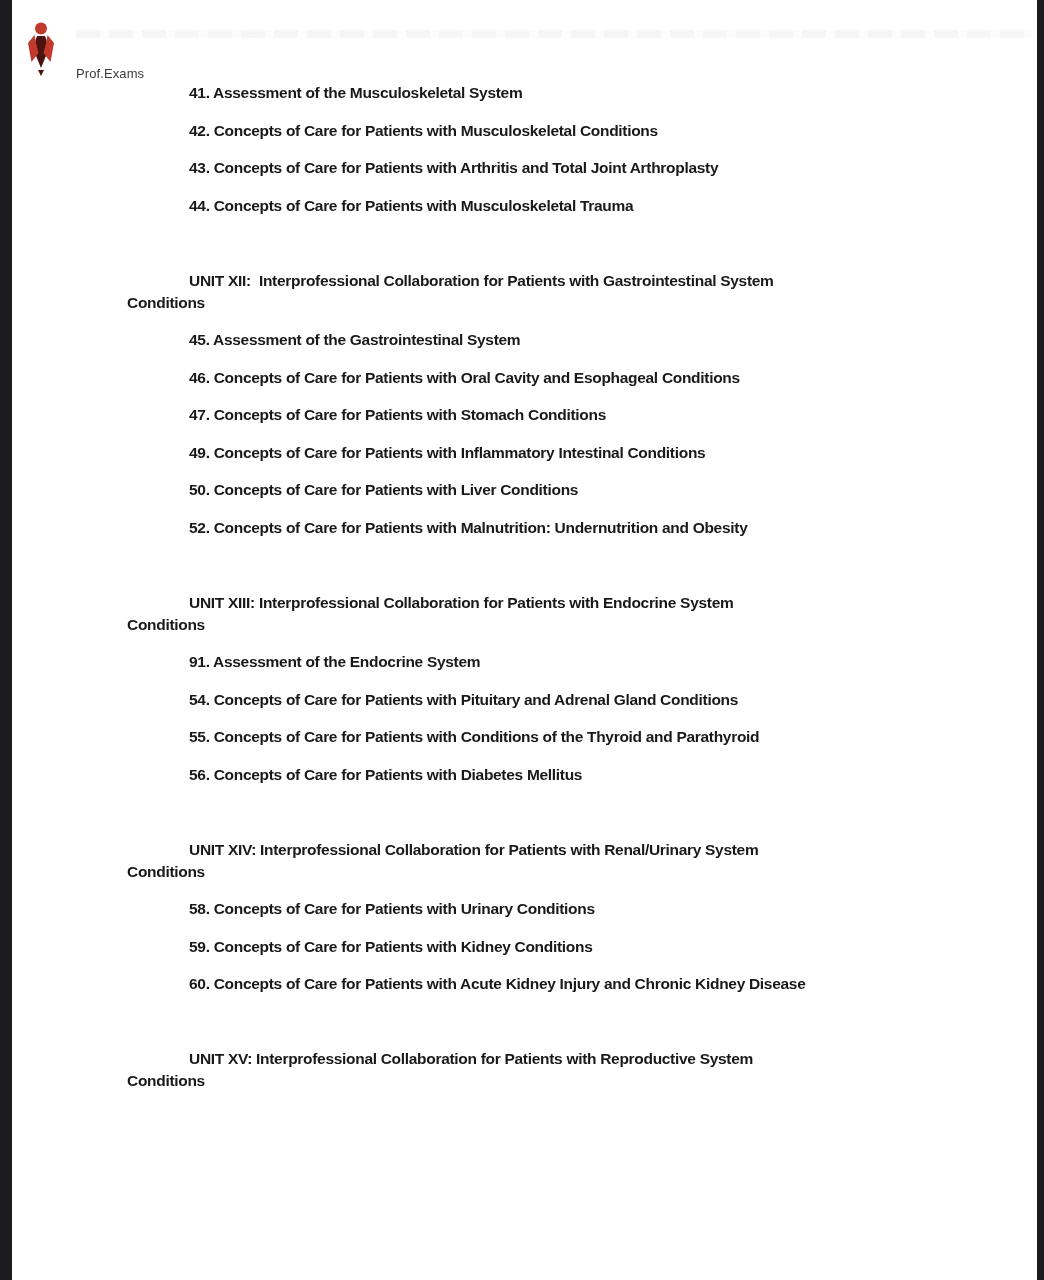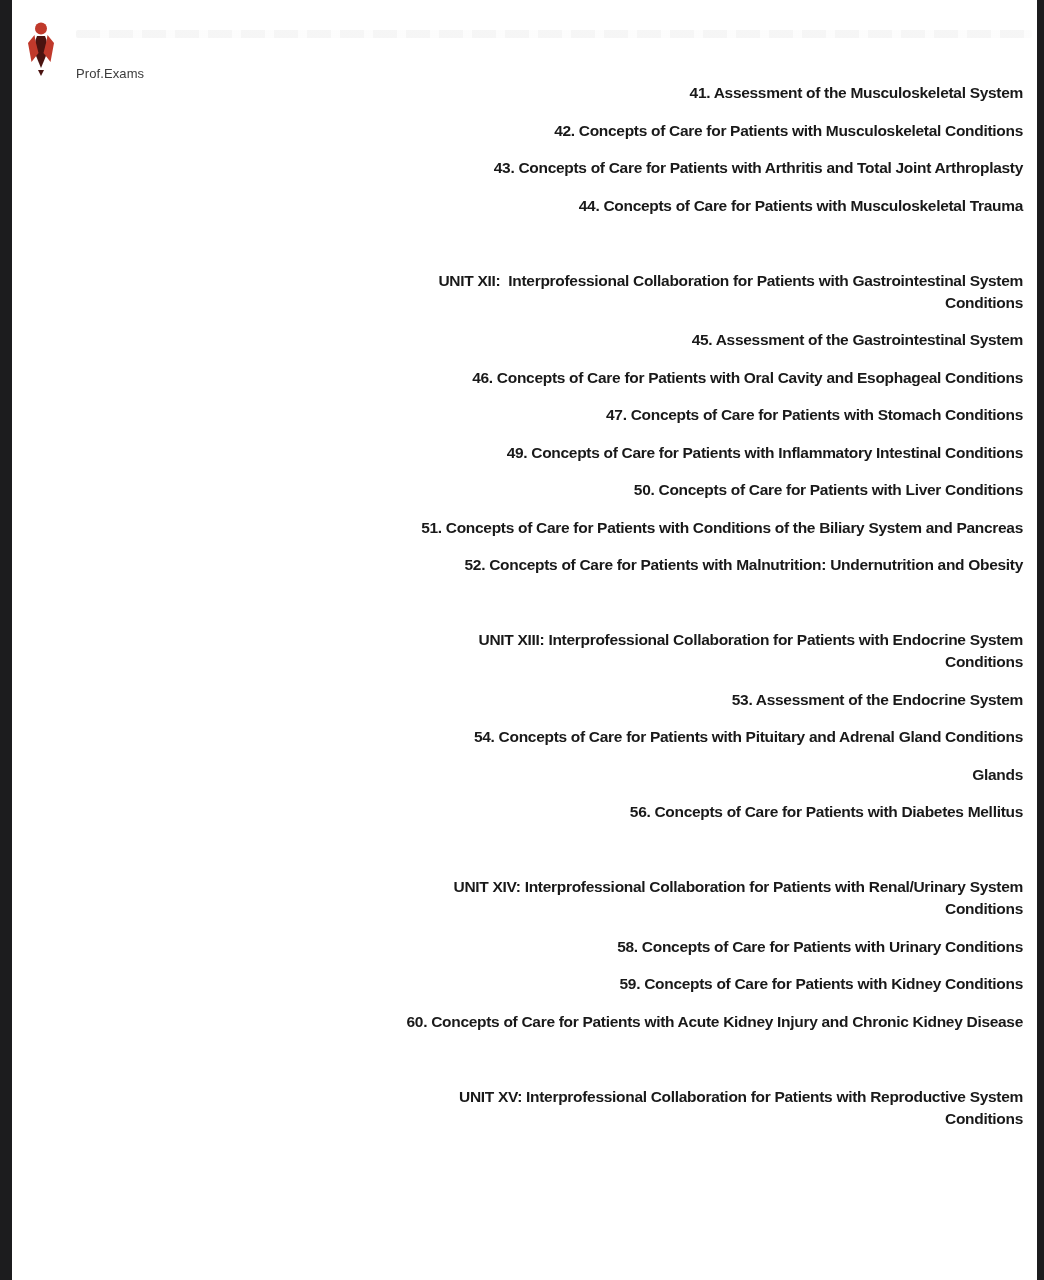--- a/index.html
+++ b/index.html
@@ -45,21 +45,21 @@
 
   .content {
     position: absolute;
     left: 127px; top: 82px;
     width: 896px;
     color: #191919;
     font-size: 15.5px;
     font-weight: 700;
     letter-spacing: -0.3px;
   }
-  .para { margin: 0 0 15.5px 0; text-align: right; }
+  .para { margin: 0 0 15.5px 0; }
   .para.unit { margin-top: 53px; }
   .line { line-height: 22px; white-space: pre; }
   .line.first { padding-left: 62px; }
 </style>
 </head>
 <body>
 
 <div class="edge-bar left"></div>
 <div class="edge-bar right"></div>
 
@@ -105,40 +105,37 @@
   <div class="para">
       <div class="line first">47. Concepts of Care for Patients with Stomach Conditions</div>
     </div>
   <div class="para">
       <div class="line first">49. Concepts of Care for Patients with Inflammatory Intestinal Conditions</div>
     </div>
   <div class="para">
       <div class="line first">50. Concepts of Care for Patients with Liver Conditions</div>
     </div>
   <div class="para">
-      <div class="line first">51. Concepts of Care for Patients with Conditions of the Biliary System and Pancreas</div>
-    </div>
-  <div class="para">
       <div class="line first">52. Concepts of Care for Patients with Malnutrition: Undernutrition and Obesity</div>
     </div>
 
   <div class="para unit">
     <div class="line first">UNIT XIII: Interprofessional Collaboration for Patients with Endocrine System</div>
     <div class="line">Conditions</div>
   </div>
 
   <div class="para">
-      <div class="line first">53. Assessment of the Endocrine System</div>
+      <div class="line first">91. Assessment of the Endocrine System</div>
     </div>
   <div class="para">
       <div class="line first">54. Concepts of Care for Patients with Pituitary and Adrenal Gland Conditions</div>
     </div>
 
   <div class="para">
-    <div class="line">Glands</div>
+    <div class="line first">55. Concepts of Care for Patients with Conditions of the Thyroid and Parathyroid</div>
   </div>
 
   <div class="para">
       <div class="line first">56. Concepts of Care for Patients with Diabetes Mellitus</div>
     </div>
 
   <div class="para unit">
     <div class="line first">UNIT XIV: Interprofessional Collaboration for Patients with Renal/Urinary System</div>
     <div class="line">Conditions</div>
   </div>

